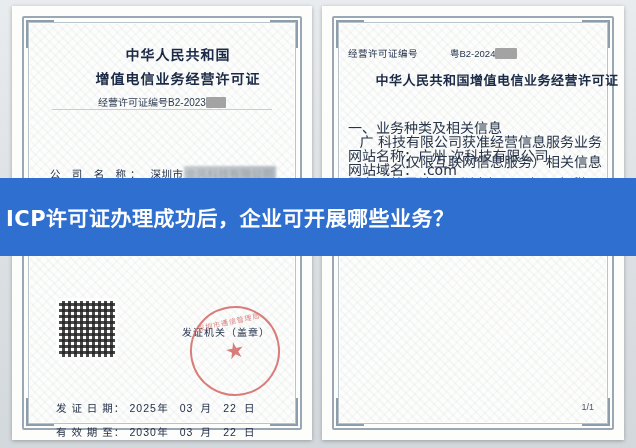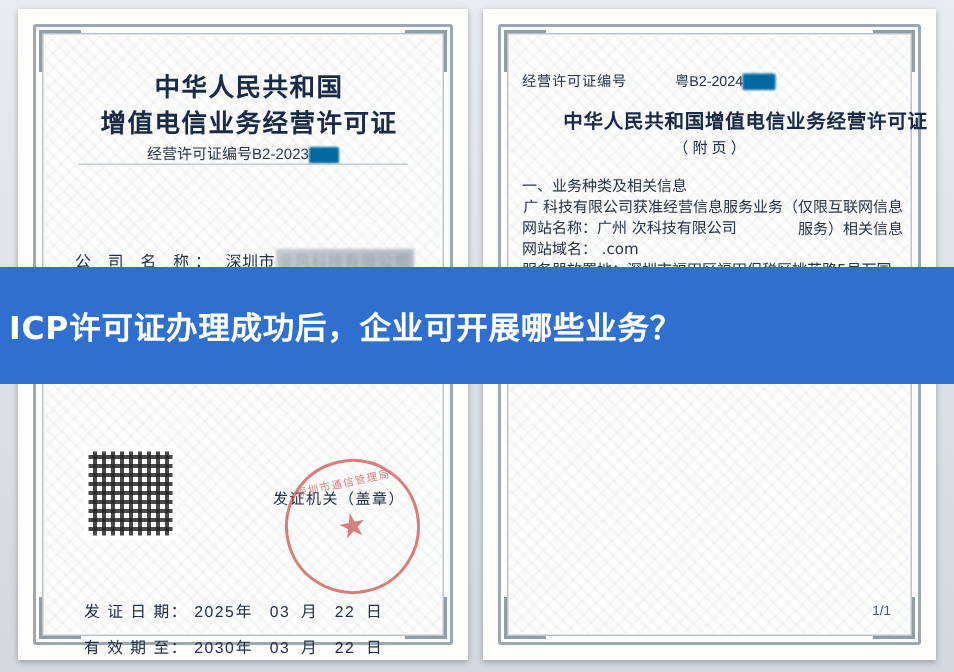--- a/index.html
+++ b/index.html
@@ -72,44 +72,44 @@
     inset: 18px;
     background:
       repeating-linear-gradient(45deg, rgba(150,170,190,0.07) 0 2px, transparent 2px 6px),
       repeating-linear-gradient(-45deg, rgba(150,170,190,0.06) 0 2px, transparent 2px 7px);
     pointer-events: none;
   }
 
   
   .l-title1, .l-title2 {
     position: absolute;
-    left: 4px;
+    left: 16px;
     width: 100%;
     text-align: center;
     color: #1b2a46;
     font-weight: bold;
-    font-size: 17px;
+    font-size: 14px;
     letter-spacing: 1px;
     font-family: "DejaVu Sans", "Liberation Sans", sans-serif;
   }
   .l-title1 { top: 38px; }
   .l-title2 { top: 62px; }
 
   .l-number {
     position: absolute;
     left: 0;
     width: 100%;
     text-align: center;
     top: 88px;
     font-size: 10px;
     color: #2b3a52;
   }
   .blurnum {
     display: inline-block;
-    background: #0369a1;
+    background: #a3a3a3;
     color: transparent;
     border-radius: 1px;
     filter: blur(0.6px);
   }
 
   .l-sep {
     position: absolute;
     left: 40px;
     right: 40px;
     top: 103px;
@@ -266,21 +266,21 @@
     text-align: center;
     font-size: 10px;
     color: #1b2a46;
   }
   #r-sub1 { top: 84px; }
 
   .r-line {
     position: absolute;
     left: 26px;
     right: 22px;
-    font-size: 10px;
+    font-size: 14px;
     line-height: 1.45;
     color: #27344a;
     font-family: "DejaVu Sans", "Liberation Sans", sans-serif;
   }
   #r-l1 { top: 112px; }
   #r-l2 { top: 126px; text-align: right; }
   #r-l3 { top: 140px; }
   #r-l4 { top: 154px; }
   #r-l5 { top: 168px; }
   #r-l6 { top: 182px; }
@@ -380,21 +380,20 @@
     <div class="corner tr"></div>
     <div class="corner bl"></div>
     <div class="corner br"></div>
 
     <div class="r-topline">经营许可证编号</div>
     <div class="r-topnum">
       <span>粤B2-2024</span><span class="blurnum">0000</span>
     </div>
 
     <div class="r-title">中华人民共和国增值电信业务经营许可证</div>
-    <div class="r-sub" id="r-sub1">（ 附    页 ）</div>
 
     <div class="r-line" id="r-l1">一、业务种类及相关信息</div>
     <div class="r-line" id="r-l2">广        科技有限公司获准经营信息服务业务（仅限互联网信息服务）相关信息</div>
     <div class="r-line" id="r-l3">网站名称：广州        次科技有限公司</div>
     <div class="r-line" id="r-l4">网站域名：                .com</div>
     <div class="r-line" id="r-l5">服务器放置地：深圳市福田区福田保税区桃花路5号万国数据机房</div>
     <div class="r-line" id="r-l6">网站接入服务提供单位：阿里云计算有限公司</div>
 
     <div id="r-page">1/1</div>
   </div>

